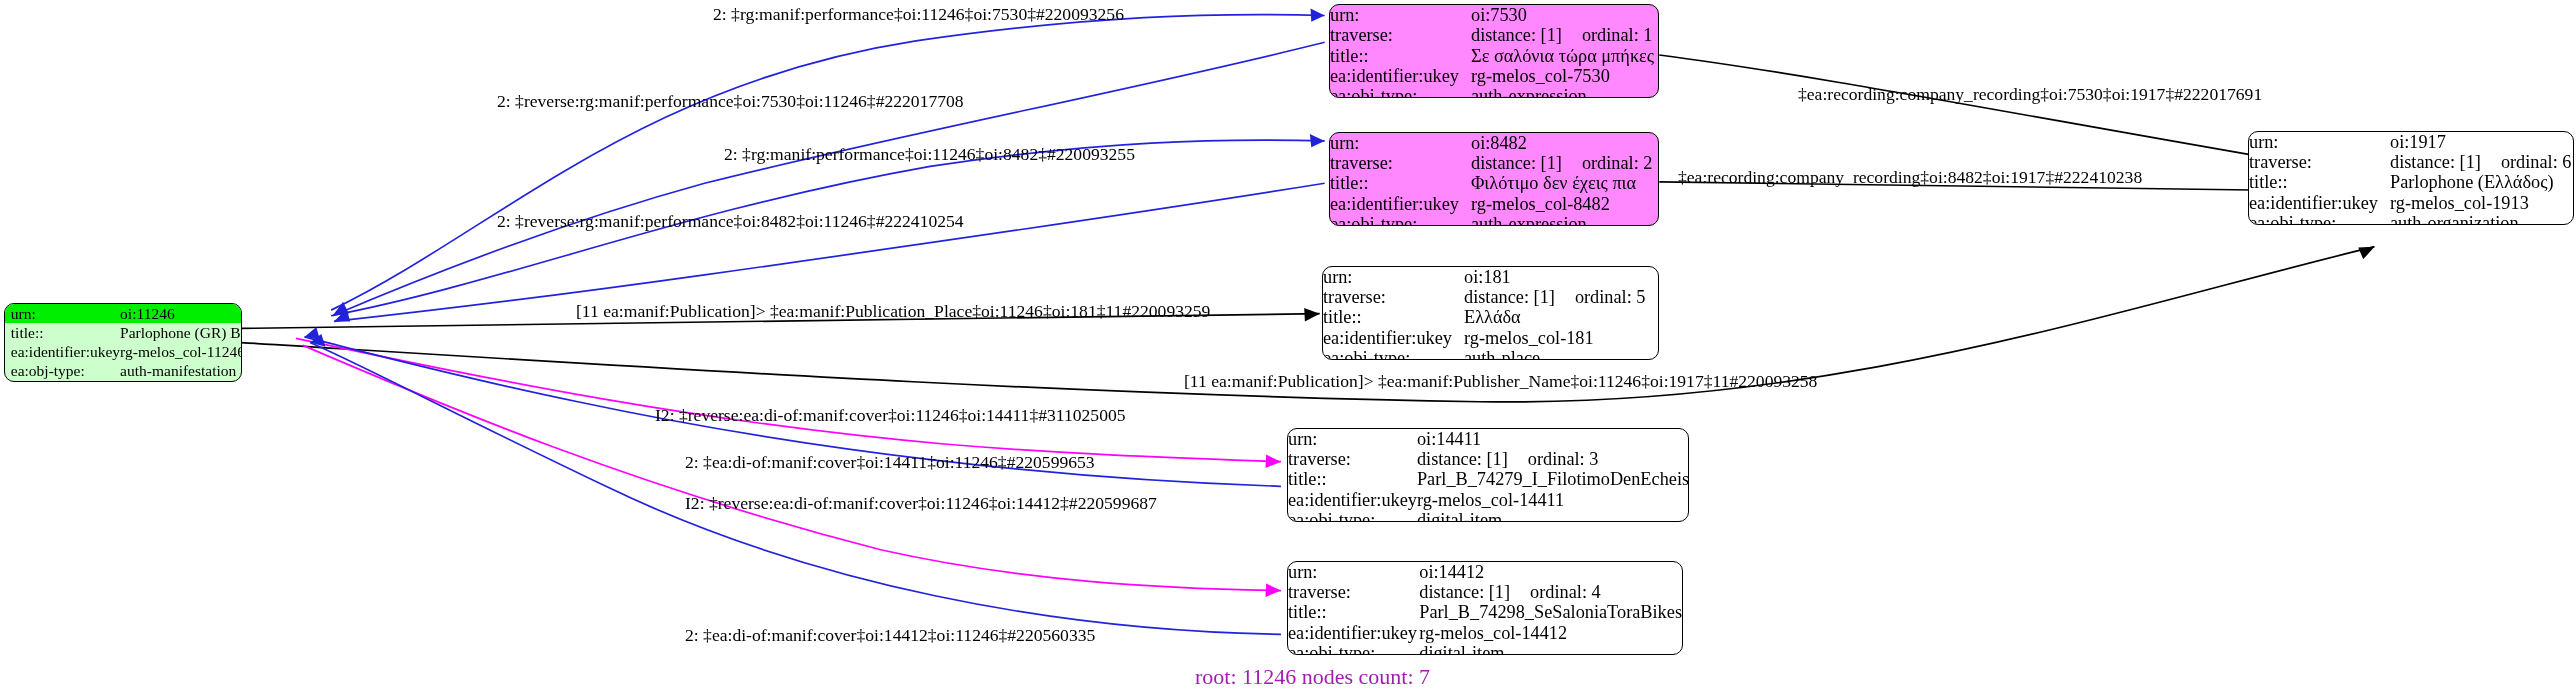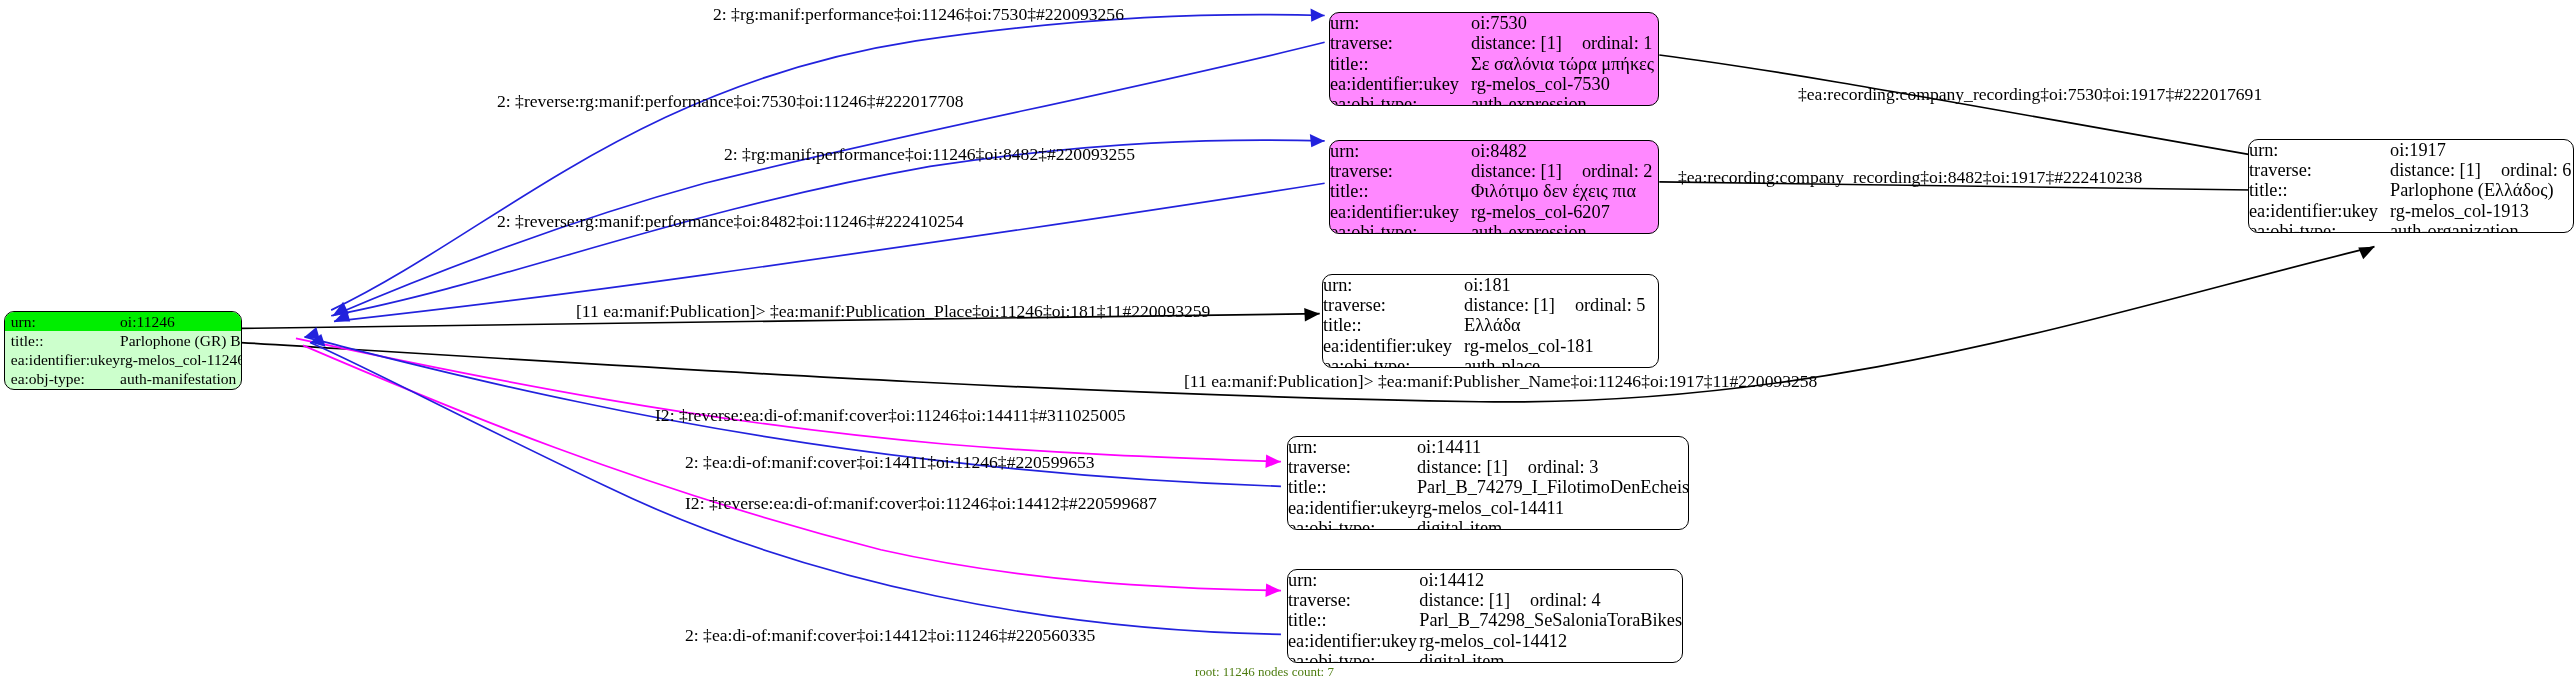--- a/index.html
+++ b/index.html
@@ -38,21 +38,20 @@
     line-height: 1;
   }
 
   .node {
     position: absolute;
     box-sizing: border-box;
     border: 1.4px solid #000000;
     border-radius: 10px;
     overflow: hidden;
     background: #ffffff;
-    margin-top: 8px;
   }
   .node.white   { background: #ffffff; }
   .node.pink    { background: #ff88ff; }
   .node.green   { background: #ccffcc; }
 
   .node-table {
     border-collapse: collapse;
     width: 100%;
     height: 100%;
     font-size: 18.3px;
@@ -64,22 +63,22 @@
     line-height: 1.04;
   }
   .cell-key { width: 141px; padding-left: 10px; }
   .cell-val { padding-left: 4.2px; }
   .node.green .row-urn td { background: #00ee00; }
   .ord-gap { display: inline-block; width: 20px; }
 
   .footer-label {
     position: absolute;
     font-family: "Liberation Serif", "DejaVu Serif", serif;
-    font-size: 13px;
-    color: #4d7c0f;
+    font-size: 22px;
+    color: #a21caf;
     white-space: nowrap;
   }
 </style>
 </head>
 <body>
 
 <div id="canvas">
 
   <svg class="edges" viewBox="0 0 3656 979" preserveAspectRatio="none">
 
@@ -185,21 +184,21 @@
         <td class="cell-val">
           <span>distance: [1]</span><span class="ord-gap"></span><span>ordinal: 2</span>
         </td>
       </tr>
       <tr>
         <td class="cell-key">title::</td>
         <td class="cell-val">Φιλότιμο δεν έχεις πια</td>
       </tr>
       <tr>
         <td class="cell-key">ea:identifier:ukey</td>
-        <td class="cell-val">rg-melos_col-6207</td>
+        <td class="cell-val">rg-melos_col-8482</td>
       </tr>
       <tr>
         <td class="cell-key">ea:obj-type:</td>
         <td class="cell-val">auth-expression</td>
       </tr>
     </tbody>
       </table>
   </div>
 
   <div class="node white" style="left:1322px; top:266px; width:337px; height:94px;">

